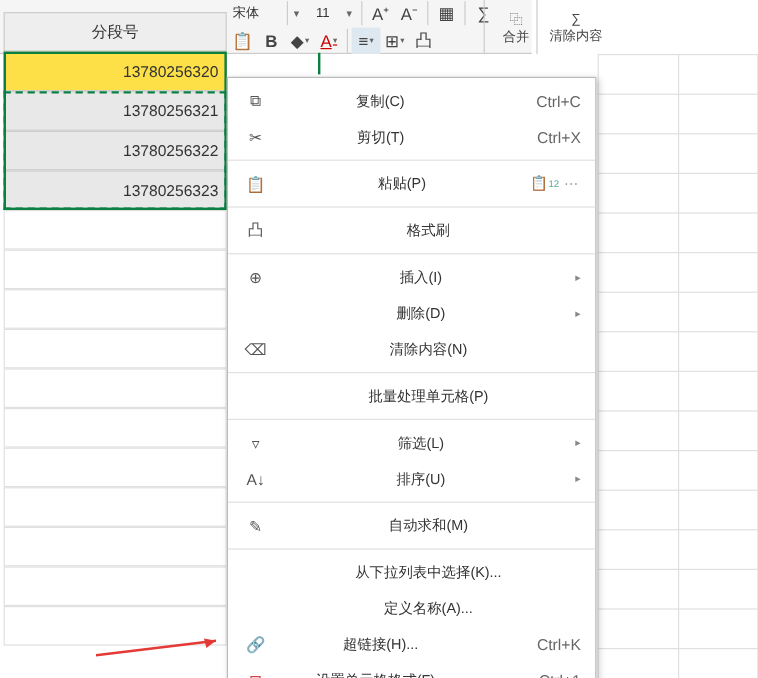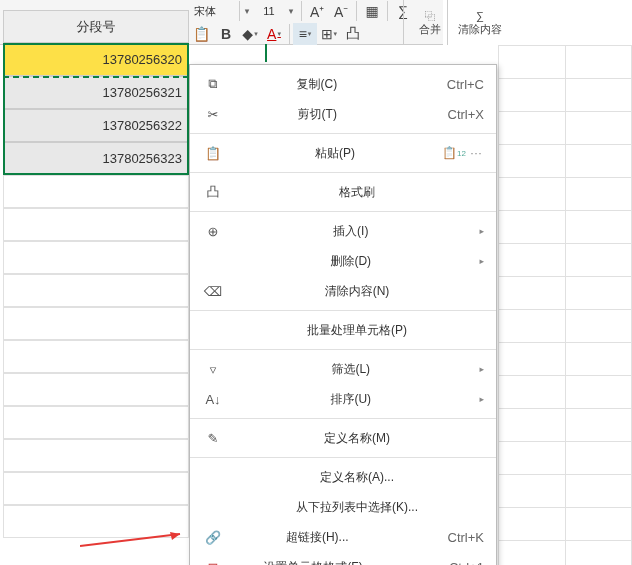--- a/index.html
+++ b/index.html
@@ -187,30 +187,30 @@
     <span class="ctx-arrow">▸</span>
   </div>
   <div class="ctx-item">
     <span class="ctx-icon">A↓</span>
     <span class="ctx-label">排序(U)</span>
     <span class="ctx-arrow">▸</span>
   </div>
   <div class="ctx-sep"></div>
   <div class="ctx-item">
     <span class="ctx-icon">✎</span>
-    <span class="ctx-label">定义名称(M)</span>
-  </div>
-  <div class="ctx-sep"></div>
+    <span class="ctx-label">自动求和(M)</span>
+  </div>
+  <div class="ctx-sep"></div>
+  <div class="ctx-item">
+    <span class="ctx-icon"></span>
+    <span class="ctx-label">从下拉列表中选择(K)...</span>
+  </div>
   <div class="ctx-item">
     <span class="ctx-icon"></span>
     <span class="ctx-label">定义名称(A)...</span>
-  </div>
-  <div class="ctx-item">
-    <span class="ctx-icon"></span>
-    <span class="ctx-label">从下拉列表中选择(K)...</span>
   </div>
   <div class="ctx-item">
     <span class="ctx-icon">🔗</span>
     <span class="ctx-label">超链接(H)...</span>
     <span class="ctx-shortcut">Ctrl+K</span>
   </div>
   <div class="ctx-item">
     <span class="ctx-icon" style="color:#c44">⊟</span>
     <span class="ctx-label">设置单元格格式(F)...</span>
     <span class="ctx-shortcut">Ctrl+1</span>

